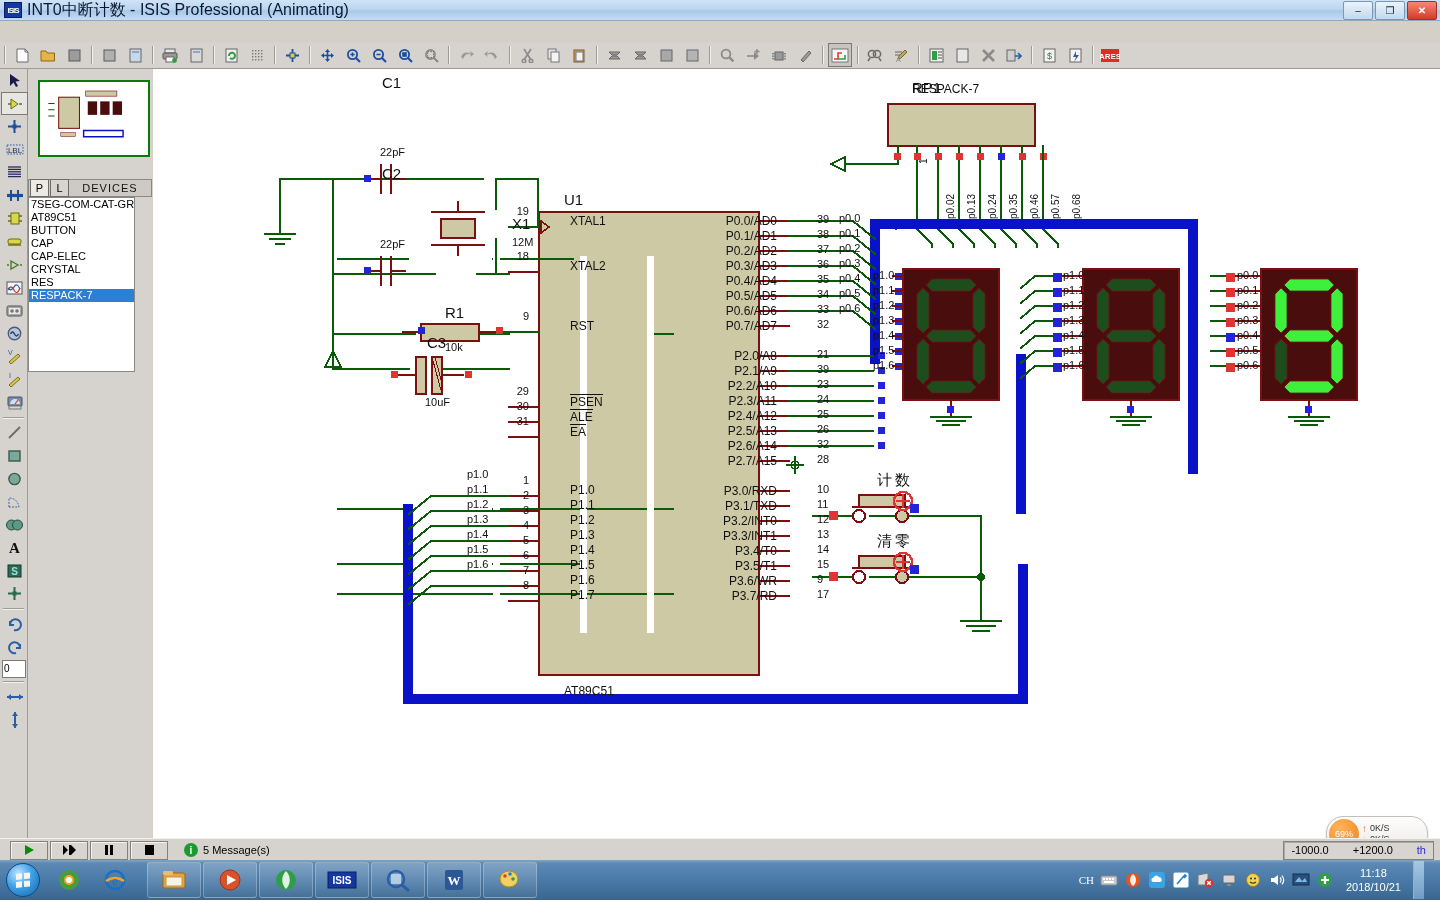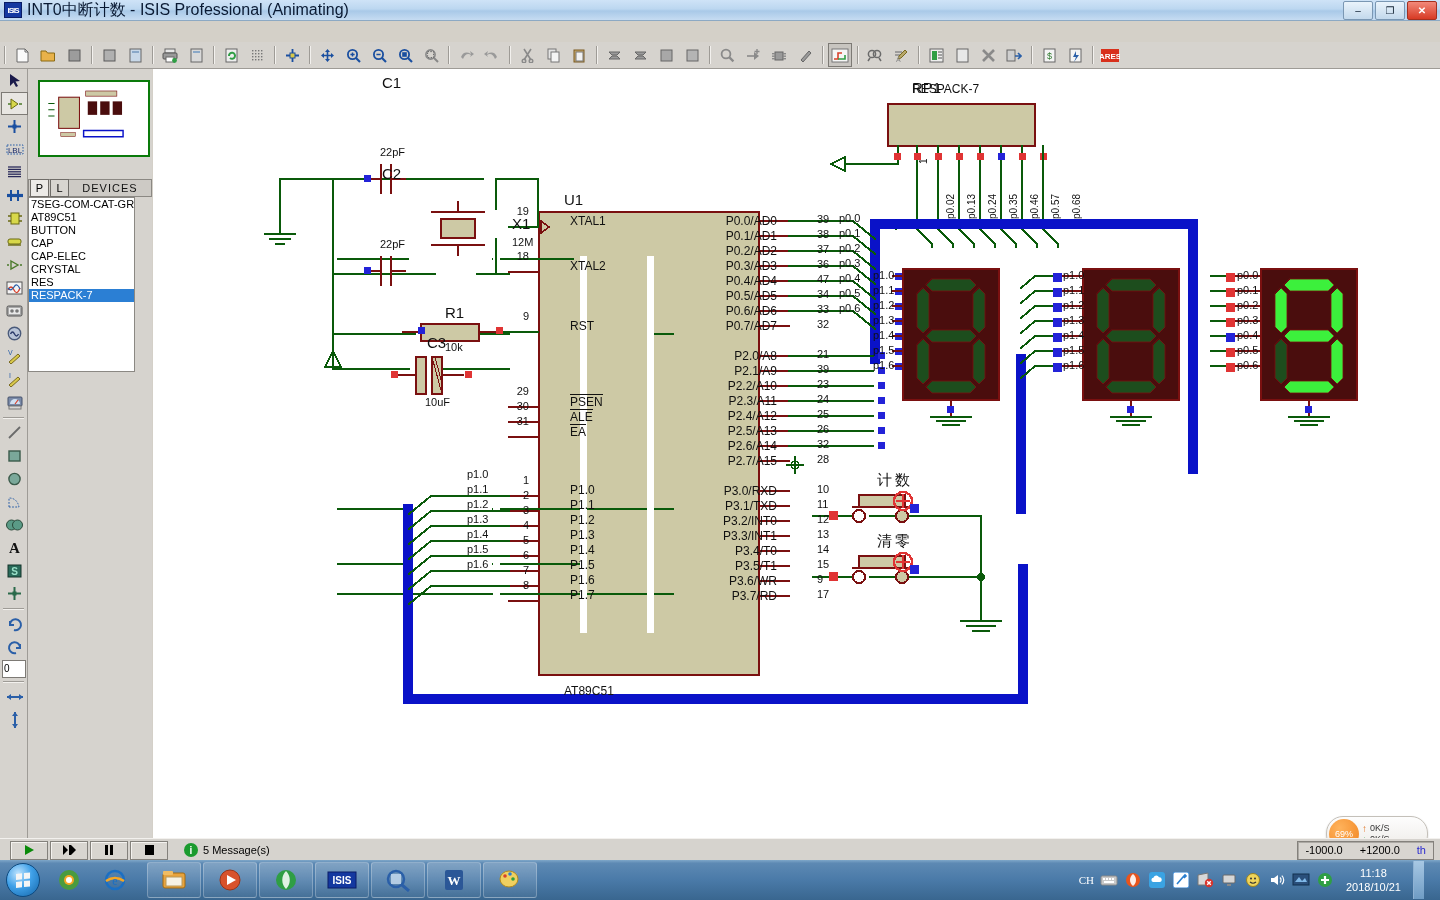--- a/index.html
+++ b/index.html
@@ -92,21 +92,21 @@
   .pbtn2{width:36px;height:17px;border:1px solid #84817c;background:#d8d5d0;
     display:flex;align-items:center;justify-content:center;margin-right:2px;
     box-shadow:inset 1px 1px 0 #f4f2ef;}
   .msgbox{margin-left:14px;display:flex;align-items:center;gap:5px;font-size:11px;}
   .iball{width:14px;height:14px;border-radius:50%;background:#1a9b2e;color:#fff;
     font-size:10px;font-weight:bold;display:flex;align-items:center;justify-content:center;}
   .animbox{margin-left:14px;height:17px;border:1px solid #84817c;background:#d8d5d0;
     display:flex;align-items:center;padding:0 5px;color:#0a7d0a;font-size:11px;
     box-shadow:inset 1px 1px 0 #aca9a4;width:1005px;box-sizing:border-box;}
   .coordbox{position:absolute;right:6px;height:17px;border:1px solid #84817c;
-    background:#d8d5d0;display:flex;align-items:center;gap:17px;padding:0 7px;
+    background:#d8d5d0;display:flex;align-items:center;gap:24px;padding:0 7px;
     font-size:11px;box-shadow:inset 1px 1px 0 #aca9a4;}
   .coordbox .th{color:#2a2ad0;}
 
   
   .taskbar{position:absolute;left:0;top:860px;width:1440px;height:40px;
     background:linear-gradient(to bottom,#7fa7c9 0%,#5d89b3 8%,#4a7aa8 50%,#39668f 100%);
     display:flex;align-items:center;}
   .startbtn{width:46px;height:38px;display:flex;align-items:center;justify-content:center;}
   .startorb{width:32px;height:32px;border-radius:50%;
     background:radial-gradient(circle at 35% 30%,#bfe4ff 0%,#3fa0e8 45%,#1565a8 100%);
@@ -1088,21 +1088,21 @@
         <div style="position: absolute; left: 352px; top: 510px; font-size: 11px; color: rgb(17, 17, 17); white-space: nowrap; font-family: &quot;Liberation Sans&quot;, sans-serif; transform: translateX(-100%);">8</div>
         <div style="position: absolute; left: 600px; top: 145px; font-size: 12px; color: rgb(17, 17, 17); white-space: nowrap; font-family: &quot;Liberation Sans&quot;, sans-serif; transform: translateX(-100%);">P0.0/AD0</div>
         <div style="position: absolute; left: 640px; top: 144px; font-size: 11px; color: rgb(17, 17, 17); white-space: nowrap; font-family: &quot;Liberation Sans&quot;, sans-serif;">39</div>
         <div style="position: absolute; left: 600px; top: 160px; font-size: 12px; color: rgb(17, 17, 17); white-space: nowrap; font-family: &quot;Liberation Sans&quot;, sans-serif; transform: translateX(-100%);">P0.1/AD1</div>
         <div style="position: absolute; left: 640px; top: 159px; font-size: 11px; color: rgb(17, 17, 17); white-space: nowrap; font-family: &quot;Liberation Sans&quot;, sans-serif;">38</div>
         <div style="position: absolute; left: 600px; top: 175px; font-size: 12px; color: rgb(17, 17, 17); white-space: nowrap; font-family: &quot;Liberation Sans&quot;, sans-serif; transform: translateX(-100%);">P0.2/AD2</div>
         <div style="position: absolute; left: 640px; top: 174px; font-size: 11px; color: rgb(17, 17, 17); white-space: nowrap; font-family: &quot;Liberation Sans&quot;, sans-serif;">37</div>
         <div style="position: absolute; left: 600px; top: 190px; font-size: 12px; color: rgb(17, 17, 17); white-space: nowrap; font-family: &quot;Liberation Sans&quot;, sans-serif; transform: translateX(-100%);">P0.3/AD3</div>
         <div style="position: absolute; left: 640px; top: 189px; font-size: 11px; color: rgb(17, 17, 17); white-space: nowrap; font-family: &quot;Liberation Sans&quot;, sans-serif;">36</div>
         <div style="position: absolute; left: 600px; top: 205px; font-size: 12px; color: rgb(17, 17, 17); white-space: nowrap; font-family: &quot;Liberation Sans&quot;, sans-serif; transform: translateX(-100%);">P0.4/AD4</div>
-        <div style="position: absolute; left: 640px; top: 204px; font-size: 11px; color: rgb(17, 17, 17); white-space: nowrap; font-family: &quot;Liberation Sans&quot;, sans-serif;">47</div>
+        <div style="position: absolute; left: 640px; top: 204px; font-size: 11px; color: rgb(17, 17, 17); white-space: nowrap; font-family: &quot;Liberation Sans&quot;, sans-serif;">35</div>
         <div style="position: absolute; left: 600px; top: 220px; font-size: 12px; color: rgb(17, 17, 17); white-space: nowrap; font-family: &quot;Liberation Sans&quot;, sans-serif; transform: translateX(-100%);">P0.5/AD5</div>
         <div style="position: absolute; left: 640px; top: 219px; font-size: 11px; color: rgb(17, 17, 17); white-space: nowrap; font-family: &quot;Liberation Sans&quot;, sans-serif;">34</div>
         <div style="position: absolute; left: 600px; top: 235px; font-size: 12px; color: rgb(17, 17, 17); white-space: nowrap; font-family: &quot;Liberation Sans&quot;, sans-serif; transform: translateX(-100%);">P0.6/AD6</div>
         <div style="position: absolute; left: 640px; top: 234px; font-size: 11px; color: rgb(17, 17, 17); white-space: nowrap; font-family: &quot;Liberation Sans&quot;, sans-serif;">33</div>
         <div style="position: absolute; left: 600px; top: 250px; font-size: 12px; color: rgb(17, 17, 17); white-space: nowrap; font-family: &quot;Liberation Sans&quot;, sans-serif; transform: translateX(-100%);">P0.7/AD7</div>
         <div style="position: absolute; left: 640px; top: 249px; font-size: 11px; color: rgb(17, 17, 17); white-space: nowrap; font-family: &quot;Liberation Sans&quot;, sans-serif;">32</div>
         <div style="position: absolute; left: 600px; top: 280px; font-size: 12px; color: rgb(17, 17, 17); white-space: nowrap; font-family: &quot;Liberation Sans&quot;, sans-serif; transform: translateX(-100%);">P2.0/A8</div>
         <div style="position: absolute; left: 640px; top: 279px; font-size: 11px; color: rgb(17, 17, 17); white-space: nowrap; font-family: &quot;Liberation Sans&quot;, sans-serif;">21</div>
         <div style="position: absolute; left: 600px; top: 295px; font-size: 12px; color: rgb(17, 17, 17); white-space: nowrap; font-family: &quot;Liberation Sans&quot;, sans-serif; transform: translateX(-100%);">P2.1/A9</div>
         <div style="position: absolute; left: 640px; top: 294px; font-size: 11px; color: rgb(17, 17, 17); white-space: nowrap; font-family: &quot;Liberation Sans&quot;, sans-serif;">39</div>

